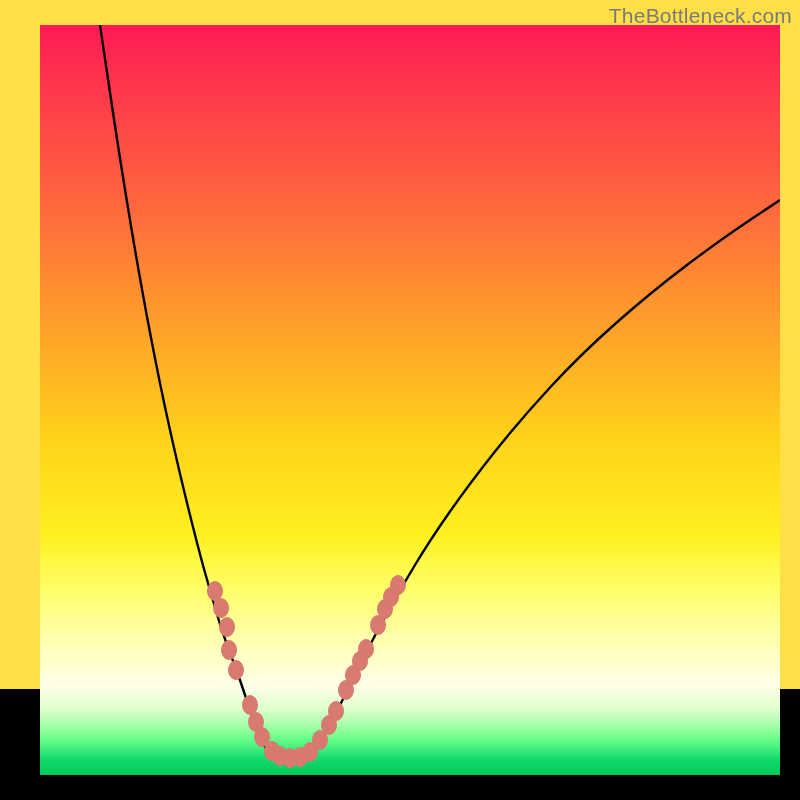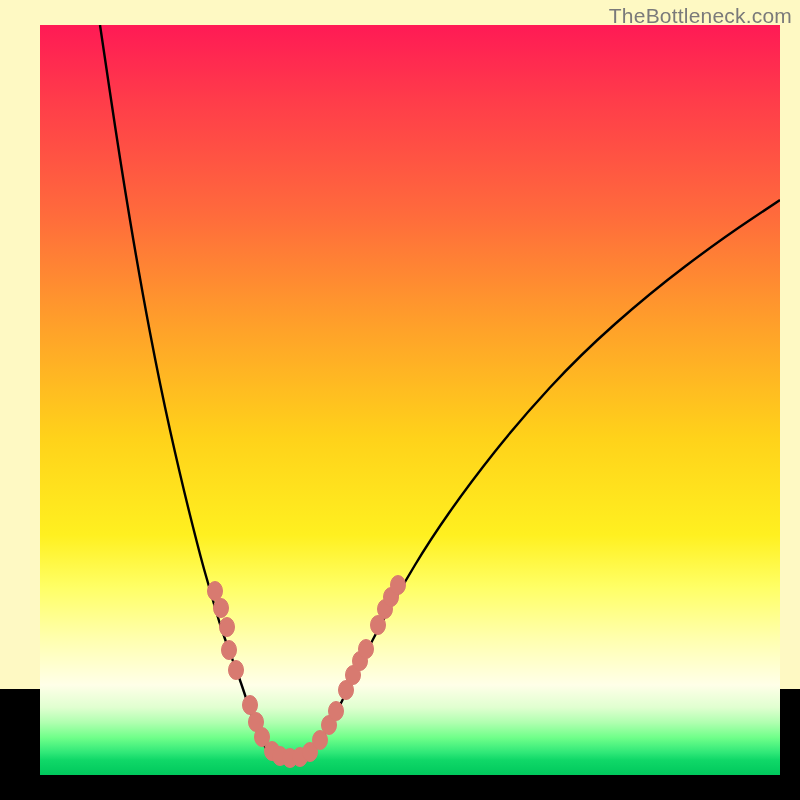--- a/index.html
+++ b/index.html
@@ -8,21 +8,21 @@
     width: 800px;
     height: 800px;
     background: #000;
     overflow: hidden;
     font-family: Arial, Helvetica, sans-serif;
   }
   .frame {
     position: absolute;
     left: 0; top: 0;
     width: 800px; height: 689px;
-    background: #fef9c3;
+    background: #fde047;
   }
   .plot-area {
     position: absolute;
     left: 40px;
     top: 25px;
     width: 740px;
     height: 750px;
     overflow: hidden;
   }
   .gradient-bg {

